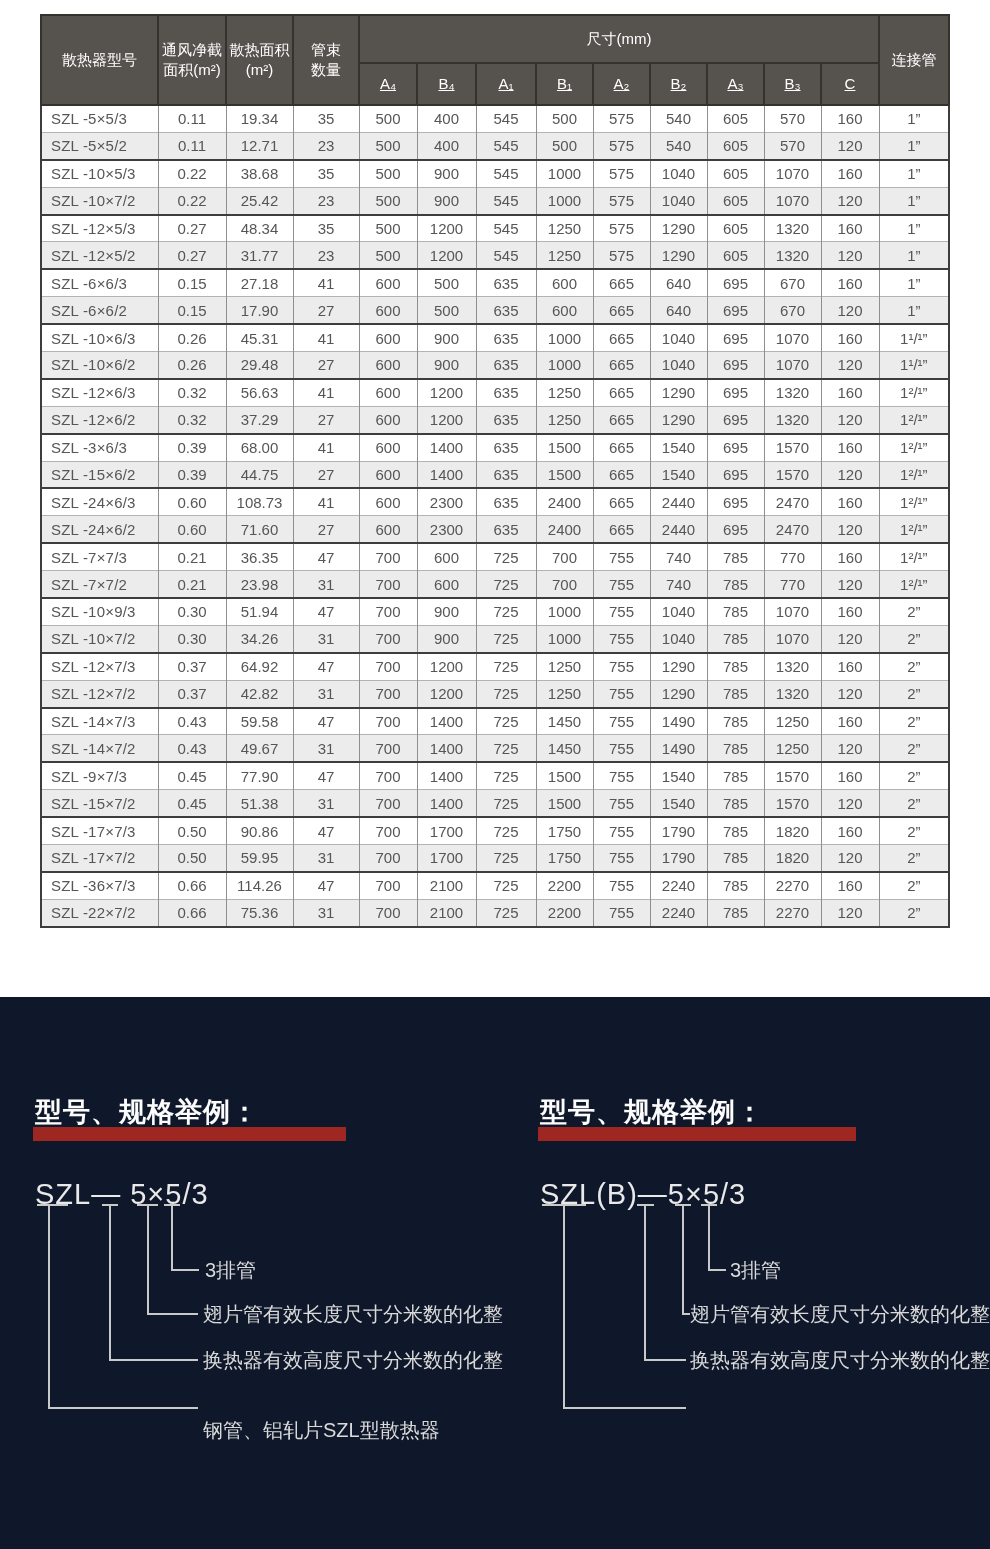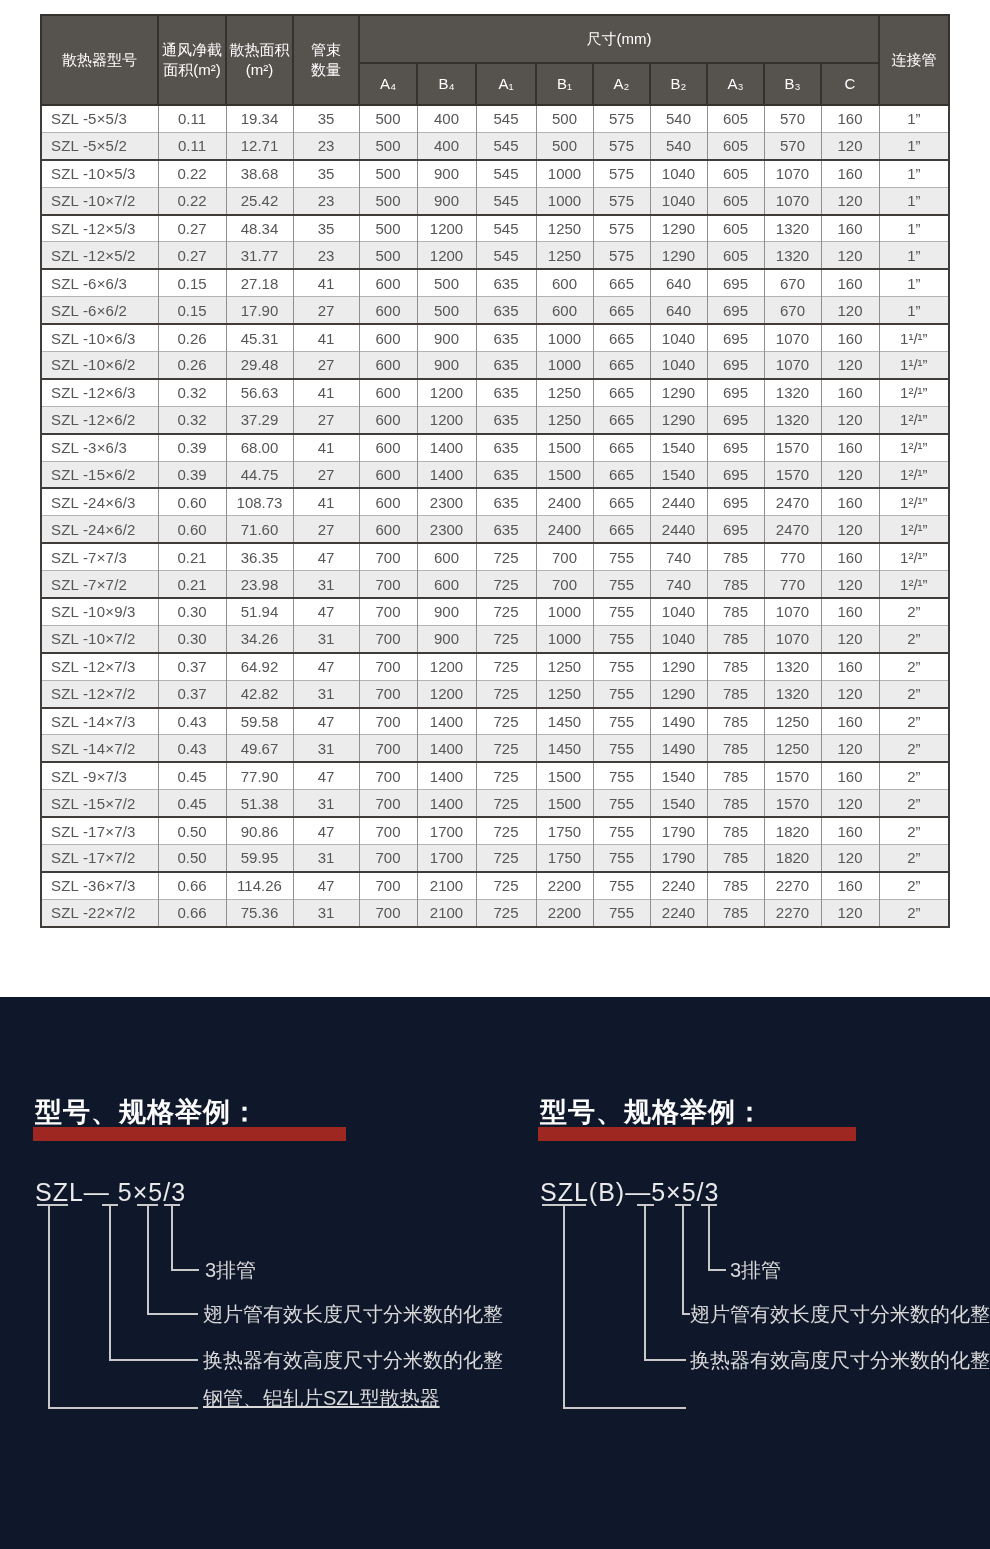--- a/index.html
+++ b/index.html
@@ -13,21 +13,21 @@
     position:absolute; left:40px; top:14px; width:908px;
     border-collapse:collapse; table-layout:fixed;
     border:2px solid #403c39;
   }
   .spec-table th {
     background:#56524e; color:#ffffff; font-weight:normal; font-size:15px;
     border:2px solid #35312d; white-space:pre-line; line-height:1.35;
     padding:0; text-align:center; vertical-align:middle;
   }
   .spec-table thead tr:first-child th { height:46px; }
-  .spec-table thead tr:last-child  th { height:40px; }
+  .spec-table thead tr:last-child  th { height:40px;text-decoration:underline; }
   .spec-table td {
     height:25.9px; padding:0; text-align:center; vertical-align:middle;
     font-size:15px; color:#565656; background:#ffffff;
     border-left:1px solid #8f8f8f; border-right:1px solid #8f8f8f;
   }
   .spec-table td.model { text-align:left; padding-left:9px; letter-spacing:0.2px; }
   .spec-table tr.alt td { background:#ececec; }
   .spec-table tr.pair-start td { border-top:2px solid #403c39; }
   .spec-table tr.pair-inner td { border-top:1px solid #b3b3b3; }
   .spec-table tbody tr:first-child td { border-top:2px solid #35312d; }
@@ -35,21 +35,21 @@
   
   .bottom {
     position:absolute; left:0; top:997px; width:990px; height:552px; background:#0f172a;
   }
   .bottom * { position:absolute; }
   .diag-title {
     font-size:27px; font-weight:bold; color:#fcfcfc; letter-spacing:1px;
     white-space:nowrap; z-index:2;
   }
   .red-bar { height:14px; background:#9e2722; z-index:1; }
-  .diag-model { font-size:25px; color:#e9e9e9; letter-spacing:1px; white-space:nowrap; }
+  .diag-model { font-size:29px; color:#e9e9e9; letter-spacing:1px; white-space:nowrap; }
   .hline { height:2px; background:#c9c9c9; }
   .vline { width:2px;  background:#c9c9c9; }
   .diag-label { font-size:20px; color:#dadada; line-height:26px; white-space:nowrap; }
 </style>
 </head>
 <body>
 
 <div class="page">
 
   <table class="spec-table">
@@ -594,21 +594,21 @@
     <div class="vline" style="left:171px; top:207px; height:67px;"></div>
 
     <div class="hline" style="left:171px; top:272px; width:28px;"></div>
     <div class="hline" style="left:147px; top:316px; width:51px;"></div>
     <div class="hline" style="left:109px; top:362px; width:89px;"></div>
     <div class="hline" style="left:48px;  top:410px; width:150px;"></div>
 
     <div class="diag-label" style="left:205px; top:260px;">3排管</div>
     <div class="diag-label" style="left:203px; top:304px;">翅片管有效长度尺寸分米数的化整</div>
     <div class="diag-label" style="left:203px; top:350px;">换热器有效高度尺寸分米数的化整</div>
-    <div class="diag-label" style="left:203px; top:388px;text-decoration:underline;">钢管、铝轧片SZL型散热器</div>
+    <div class="diag-label" style="left:203px; top:420px;">钢管、铝轧片SZL型散热器</div>
 
     <div class="diag-title" style="left:540px; top:97px;">型号、规格举例：</div>
     <div class="red-bar" style="left:538px; top:130px; width:318px;"></div>
     <div class="diag-model" style="left:540px; top:181px;">SZL(B)—5×5/3</div>
 
     <div class="hline" style="left:542px; top:207px; width:44px;"></div>
     <div class="hline" style="left:637px; top:207px; width:17px;"></div>
     <div class="hline" style="left:675px; top:207px; width:16px;"></div>
     <div class="hline" style="left:701px; top:207px; width:16px;"></div>
 

